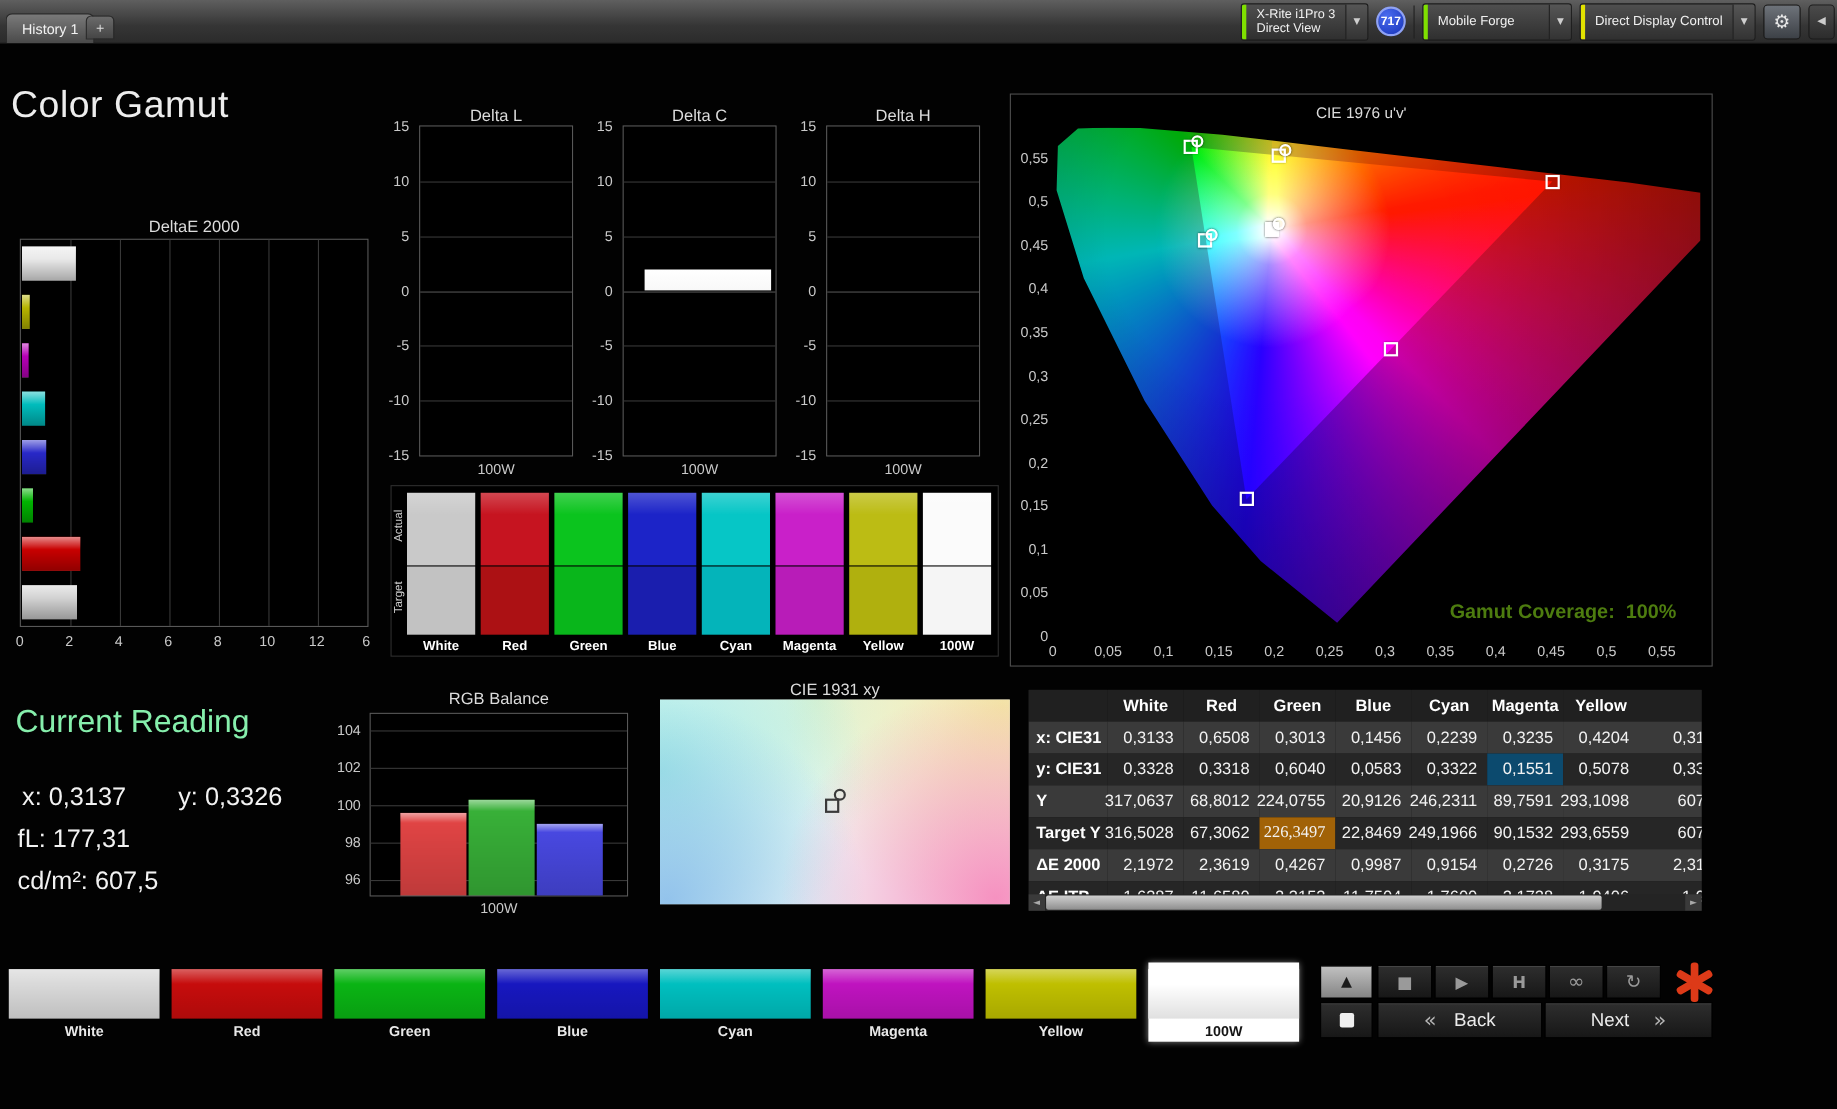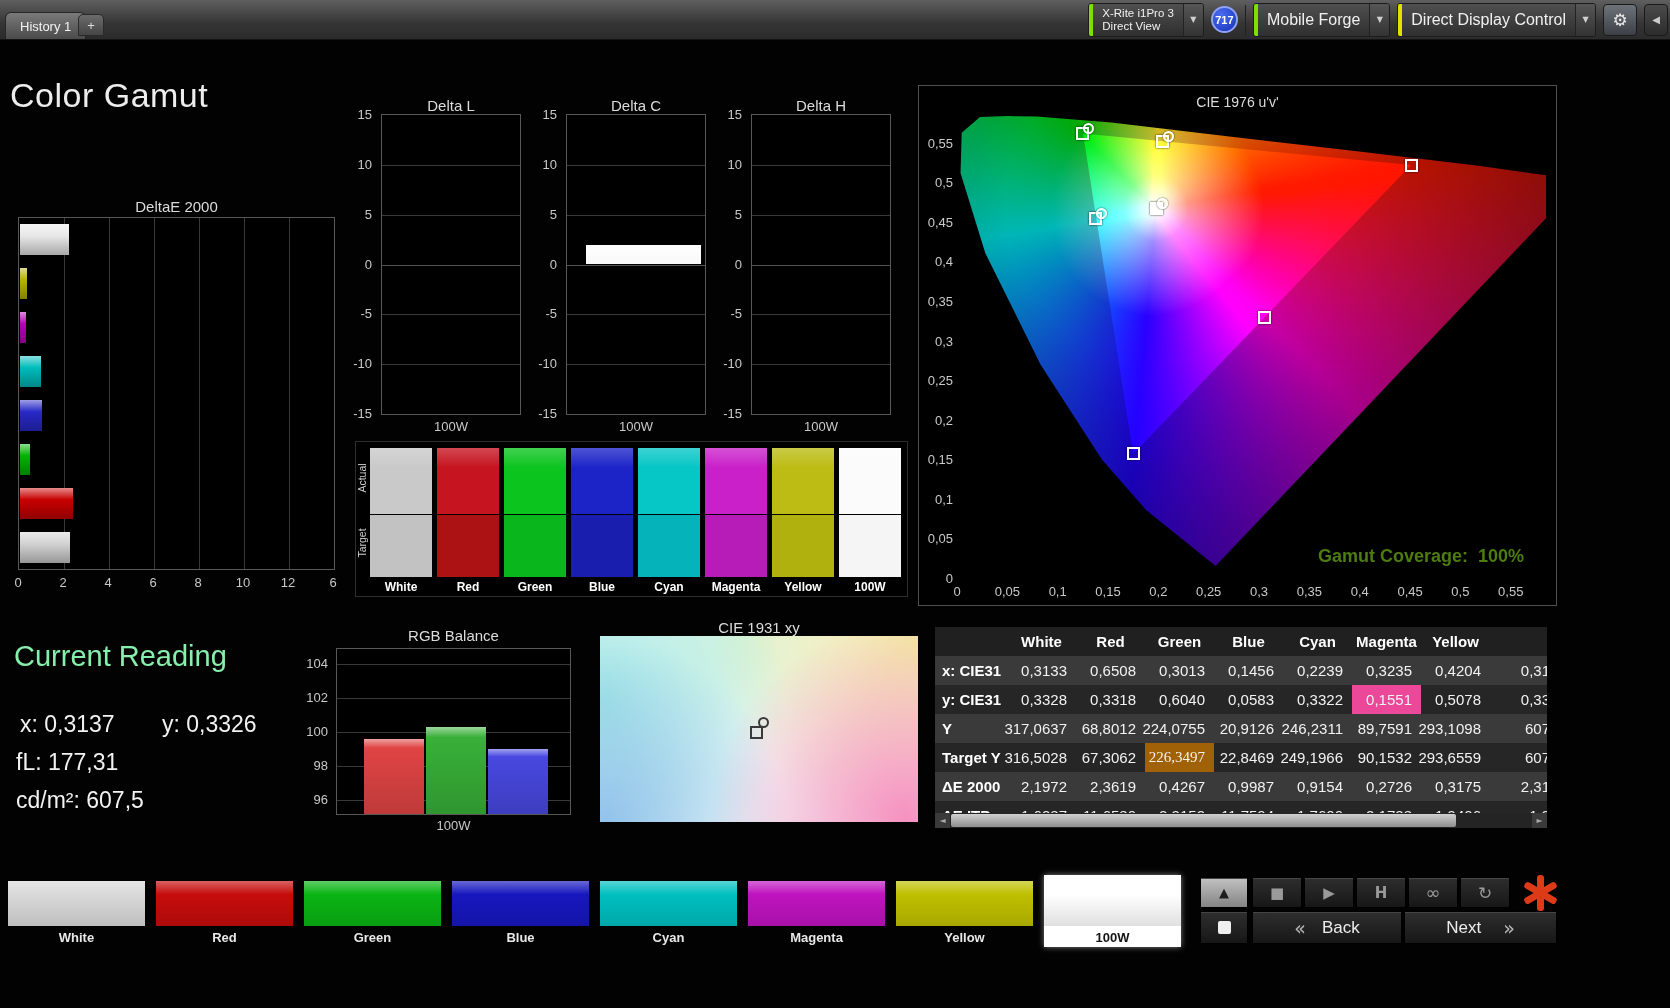--- a/index.html
+++ b/index.html
@@ -10,21 +10,21 @@
 
 .topbar{position:absolute;left:0;top:0;width:1670px;height:40px;background:linear-gradient(#5f5f5f,#353535 60%,#2b2b2b);border-bottom:1px solid #141414}
 .tab{position:absolute;left:5px;bottom:0;height:27px;padding:0 14px;background:linear-gradient(#7a7a7a,#4a4a4a);border:1px solid #262626;border-bottom:none;border-radius:6px 6px 0 0;color:#f2f2f2;font-size:13px;display:flex;align-items:center;cursor:pointer}
 .addtab{position:absolute;left:78px;bottom:3px;width:26px;height:22px;background:linear-gradient(#6b6b6b,#454545);border:1px solid #2a2a2a;border-radius:5px 5px 0 0;color:#ddd;font-size:13px;display:flex;align-items:center;justify-content:center;cursor:pointer}
 .right-cluster{position:absolute;right:2px;top:0;height:39px;display:flex;align-items:center;gap:7px}
 .devbox{display:flex;align-items:stretch;height:34px;background:linear-gradient(#4f4f4f,#2f2f2f);border:1px solid #1d1d1d;border-radius:3px;overflow:hidden;cursor:pointer}
 .ind{width:4px}
 .ind.green{background:#7fe000}
 .ind.yellow{background:#e2e200}
 .devtext{display:flex;flex-direction:column;justify-content:center;padding:0 9px;color:#f0f0f0;font-size:11.5px;line-height:13px;white-space:nowrap}
-.devtext.single{font-size:16px;min-width:110px}
+.devtext.single{font-size:12px;min-width:110px}
 .ddarrow{width:20px;display:flex;align-items:center;justify-content:center;color:#cfcfcf;font-size:8px;border-left:1px solid #222;background:linear-gradient(#565656,#333);font-family:"DejaVu Sans",sans-serif}
 .badge{width:27px;height:27px;border-radius:50%;background:radial-gradient(circle at 35% 30%,#4a6cf0,#1632b8);border:2px solid #8fa2f5;color:#fff;font-size:11px;font-weight:bold;display:flex;align-items:center;justify-content:center}
 .vdiv{width:1px;height:30px;background:#202020}
 .iconbtn{width:34px;height:32px;border-radius:4px;border:1px solid #1a1a1a;background:linear-gradient(#6e737a,#3c4046);color:#e8e8e8;font-size:17px;display:flex;align-items:center;justify-content:center;cursor:pointer;font-family:"DejaVu Sans",sans-serif}
 .iconbtn.collapse{width:24px;background:linear-gradient(#4a4a4a,#2c2c2c);font-size:10px;color:#ccc}
 
 
 .page-title{position:absolute;left:10px;top:76px;font-size:34px;color:#ededed;letter-spacing:.5px}
 
 
@@ -367,21 +367,21 @@
         <div class="cell" style="background: rgb(58, 58, 58);">0,2239</div>
         <div class="cell" style="background: rgb(58, 58, 58);">0,3235</div>
         <div class="cell" style="background: rgb(58, 58, 58);">0,4204</div>
         <div class="cell" style="background: rgb(58, 58, 58);">0,31</div>
         <div class="rowlabel" style="background: rgb(38, 38, 38);">y: CIE31</div>
         <div class="cell" style="background: rgb(38, 38, 38);">0,3328</div>
         <div class="cell" style="background: rgb(38, 38, 38);">0,3318</div>
         <div class="cell" style="background: rgb(38, 38, 38);">0,6040</div>
         <div class="cell" style="background: rgb(38, 38, 38);">0,0583</div>
         <div class="cell" style="background: rgb(38, 38, 38);">0,3322</div>
-        <div class="cell" style="background: #ec4899;">0,1551</div>
+        <div class="cell" style="background: #0c4a6e;">0,1551</div>
         <div class="cell" style="background: rgb(38, 38, 38);">0,5078</div>
         <div class="cell" style="background: rgb(38, 38, 38);">0,33</div>
         <div class="rowlabel" style="background: rgb(58, 58, 58);">Y</div>
         <div class="cell" style="background: rgb(58, 58, 58);">317,0637</div>
         <div class="cell" style="background: rgb(58, 58, 58);">68,8012</div>
         <div class="cell" style="background: rgb(58, 58, 58);">224,0755</div>
         <div class="cell" style="background: rgb(58, 58, 58);">20,9126</div>
         <div class="cell" style="background: rgb(58, 58, 58);">246,2311</div>
         <div class="cell" style="background: rgb(58, 58, 58);">89,7591</div>
         <div class="cell" style="background: rgb(58, 58, 58);">293,1098</div>

